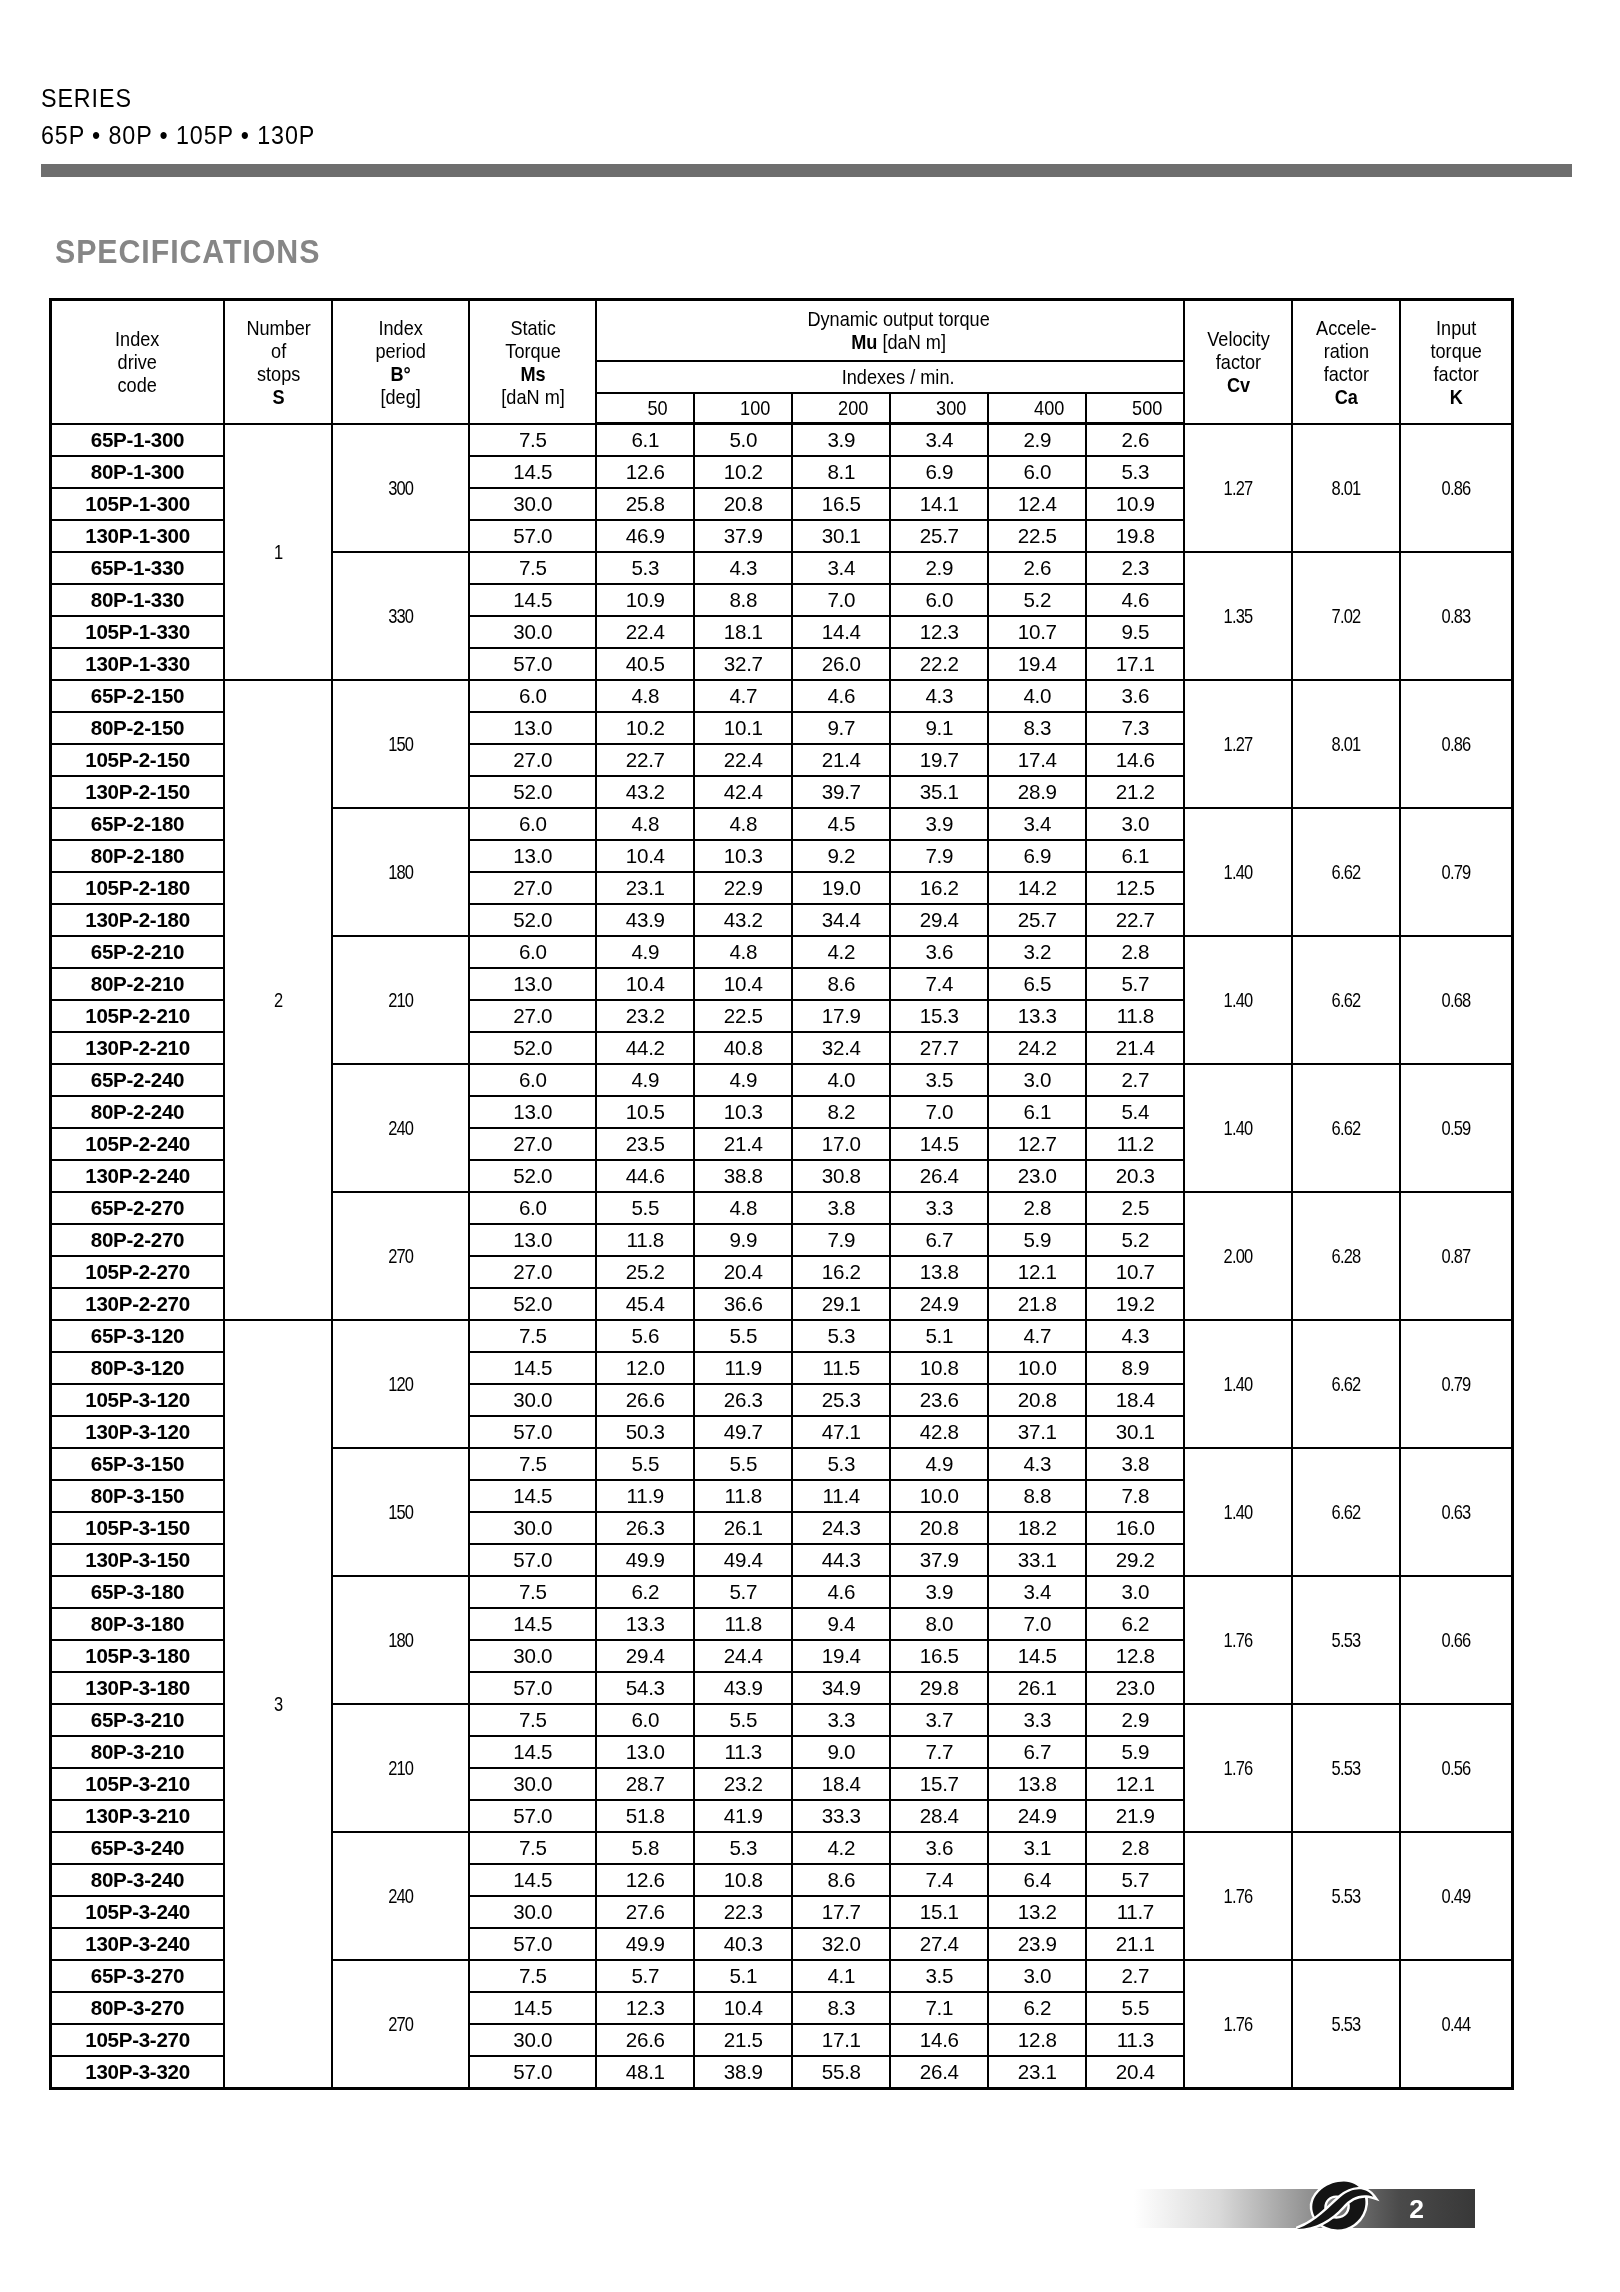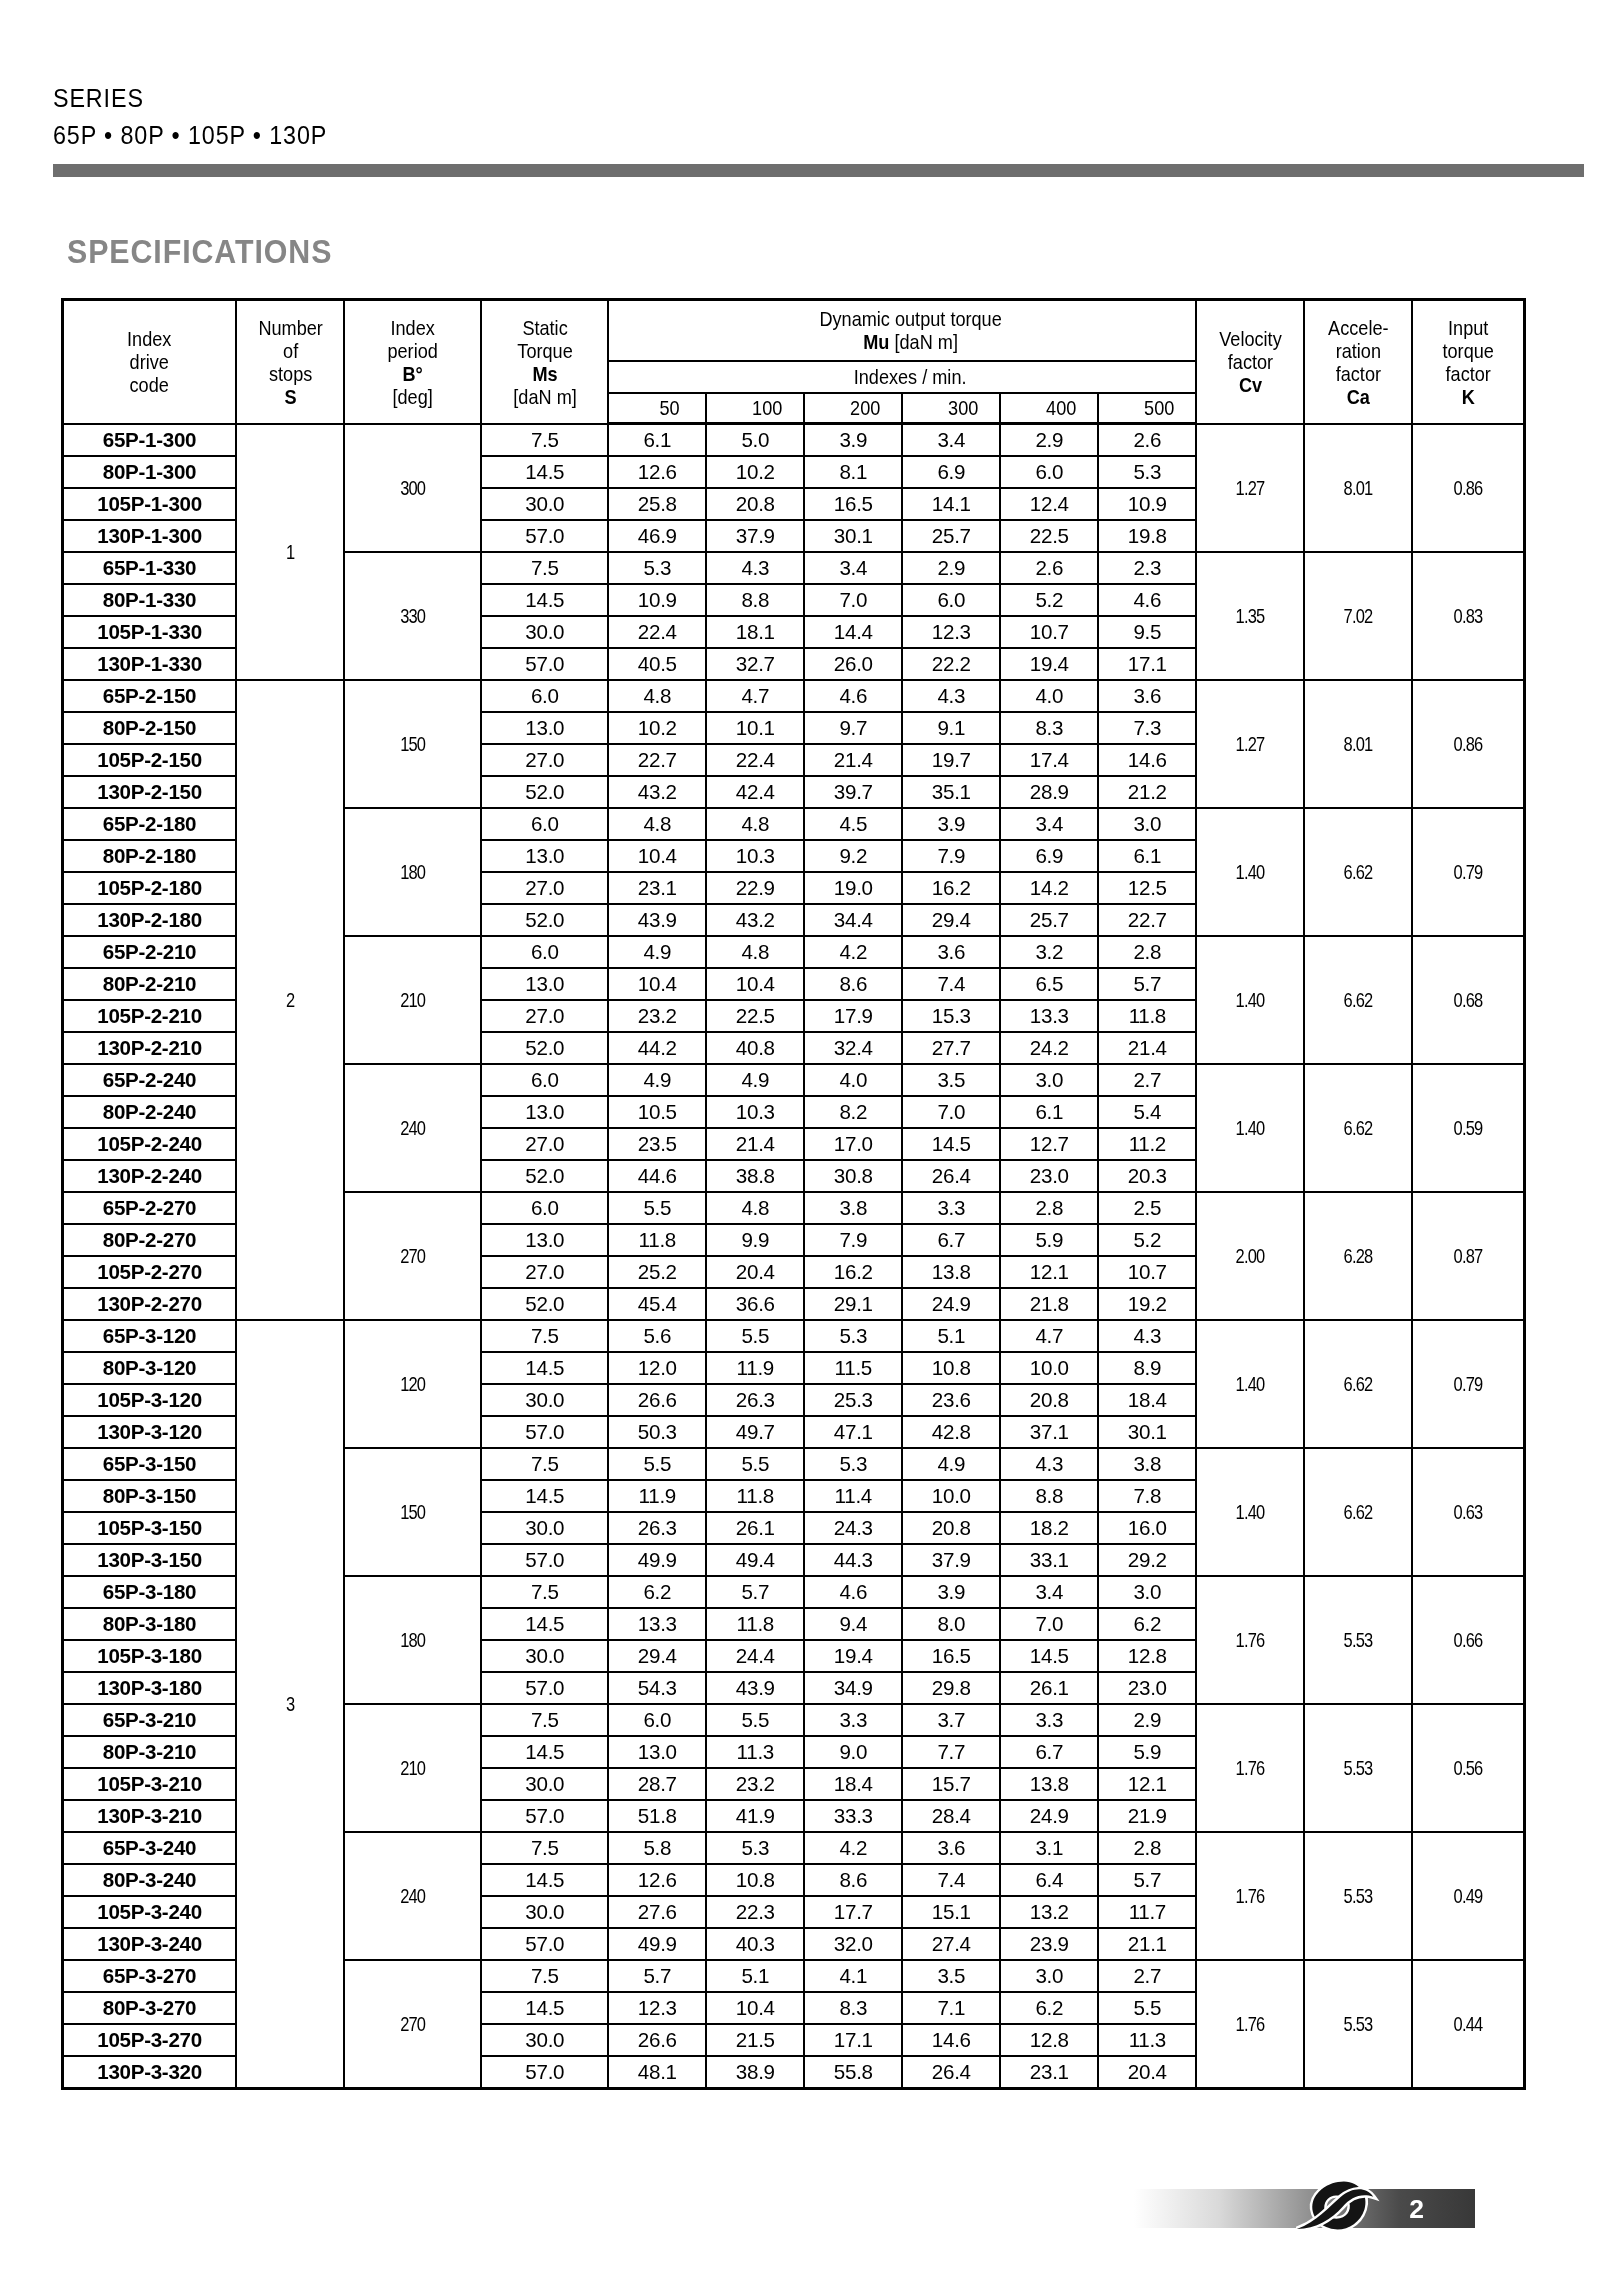--- a/index.html
+++ b/index.html
@@ -1,18 +1,18 @@
 <!DOCTYPE html>
 <html><head>
 <meta charset="utf-8">
 <style>
   html,body{margin:0;padding:0;background:#fff;}
   .page{position:relative;width:1620px;height:2293px;background:#ffffff;
         font-family:"Liberation Sans",sans-serif;color:#000;overflow:hidden;}
-  .content{position:absolute;left:53px;top:0;width:1531px;}
+  .content{position:absolute;left:41px;top:0;width:1531px;}
 
   
   .doc-header{display:flex;justify-content:space-between;align-items:flex-end;margin-top:80px;}
   .series-block{line-height:1.4;}
   .series-label,.series-models{font-size:26.5px;letter-spacing:1px;}
   .series-label span,.series-models span{display:inline-block;transform:scaleX(.88);transform-origin:0 50%;}
   .doc-title{font-size:59px;line-height:1;white-space:nowrap;}
   .doc-title span{display:inline-block;transform:scaleX(.80);transform-origin:100% 50%;
                   word-spacing:29px;letter-spacing:2px;}
   .header-bar{height:12.7px;background:#6e6e6e;margin-top:9.8px;}

